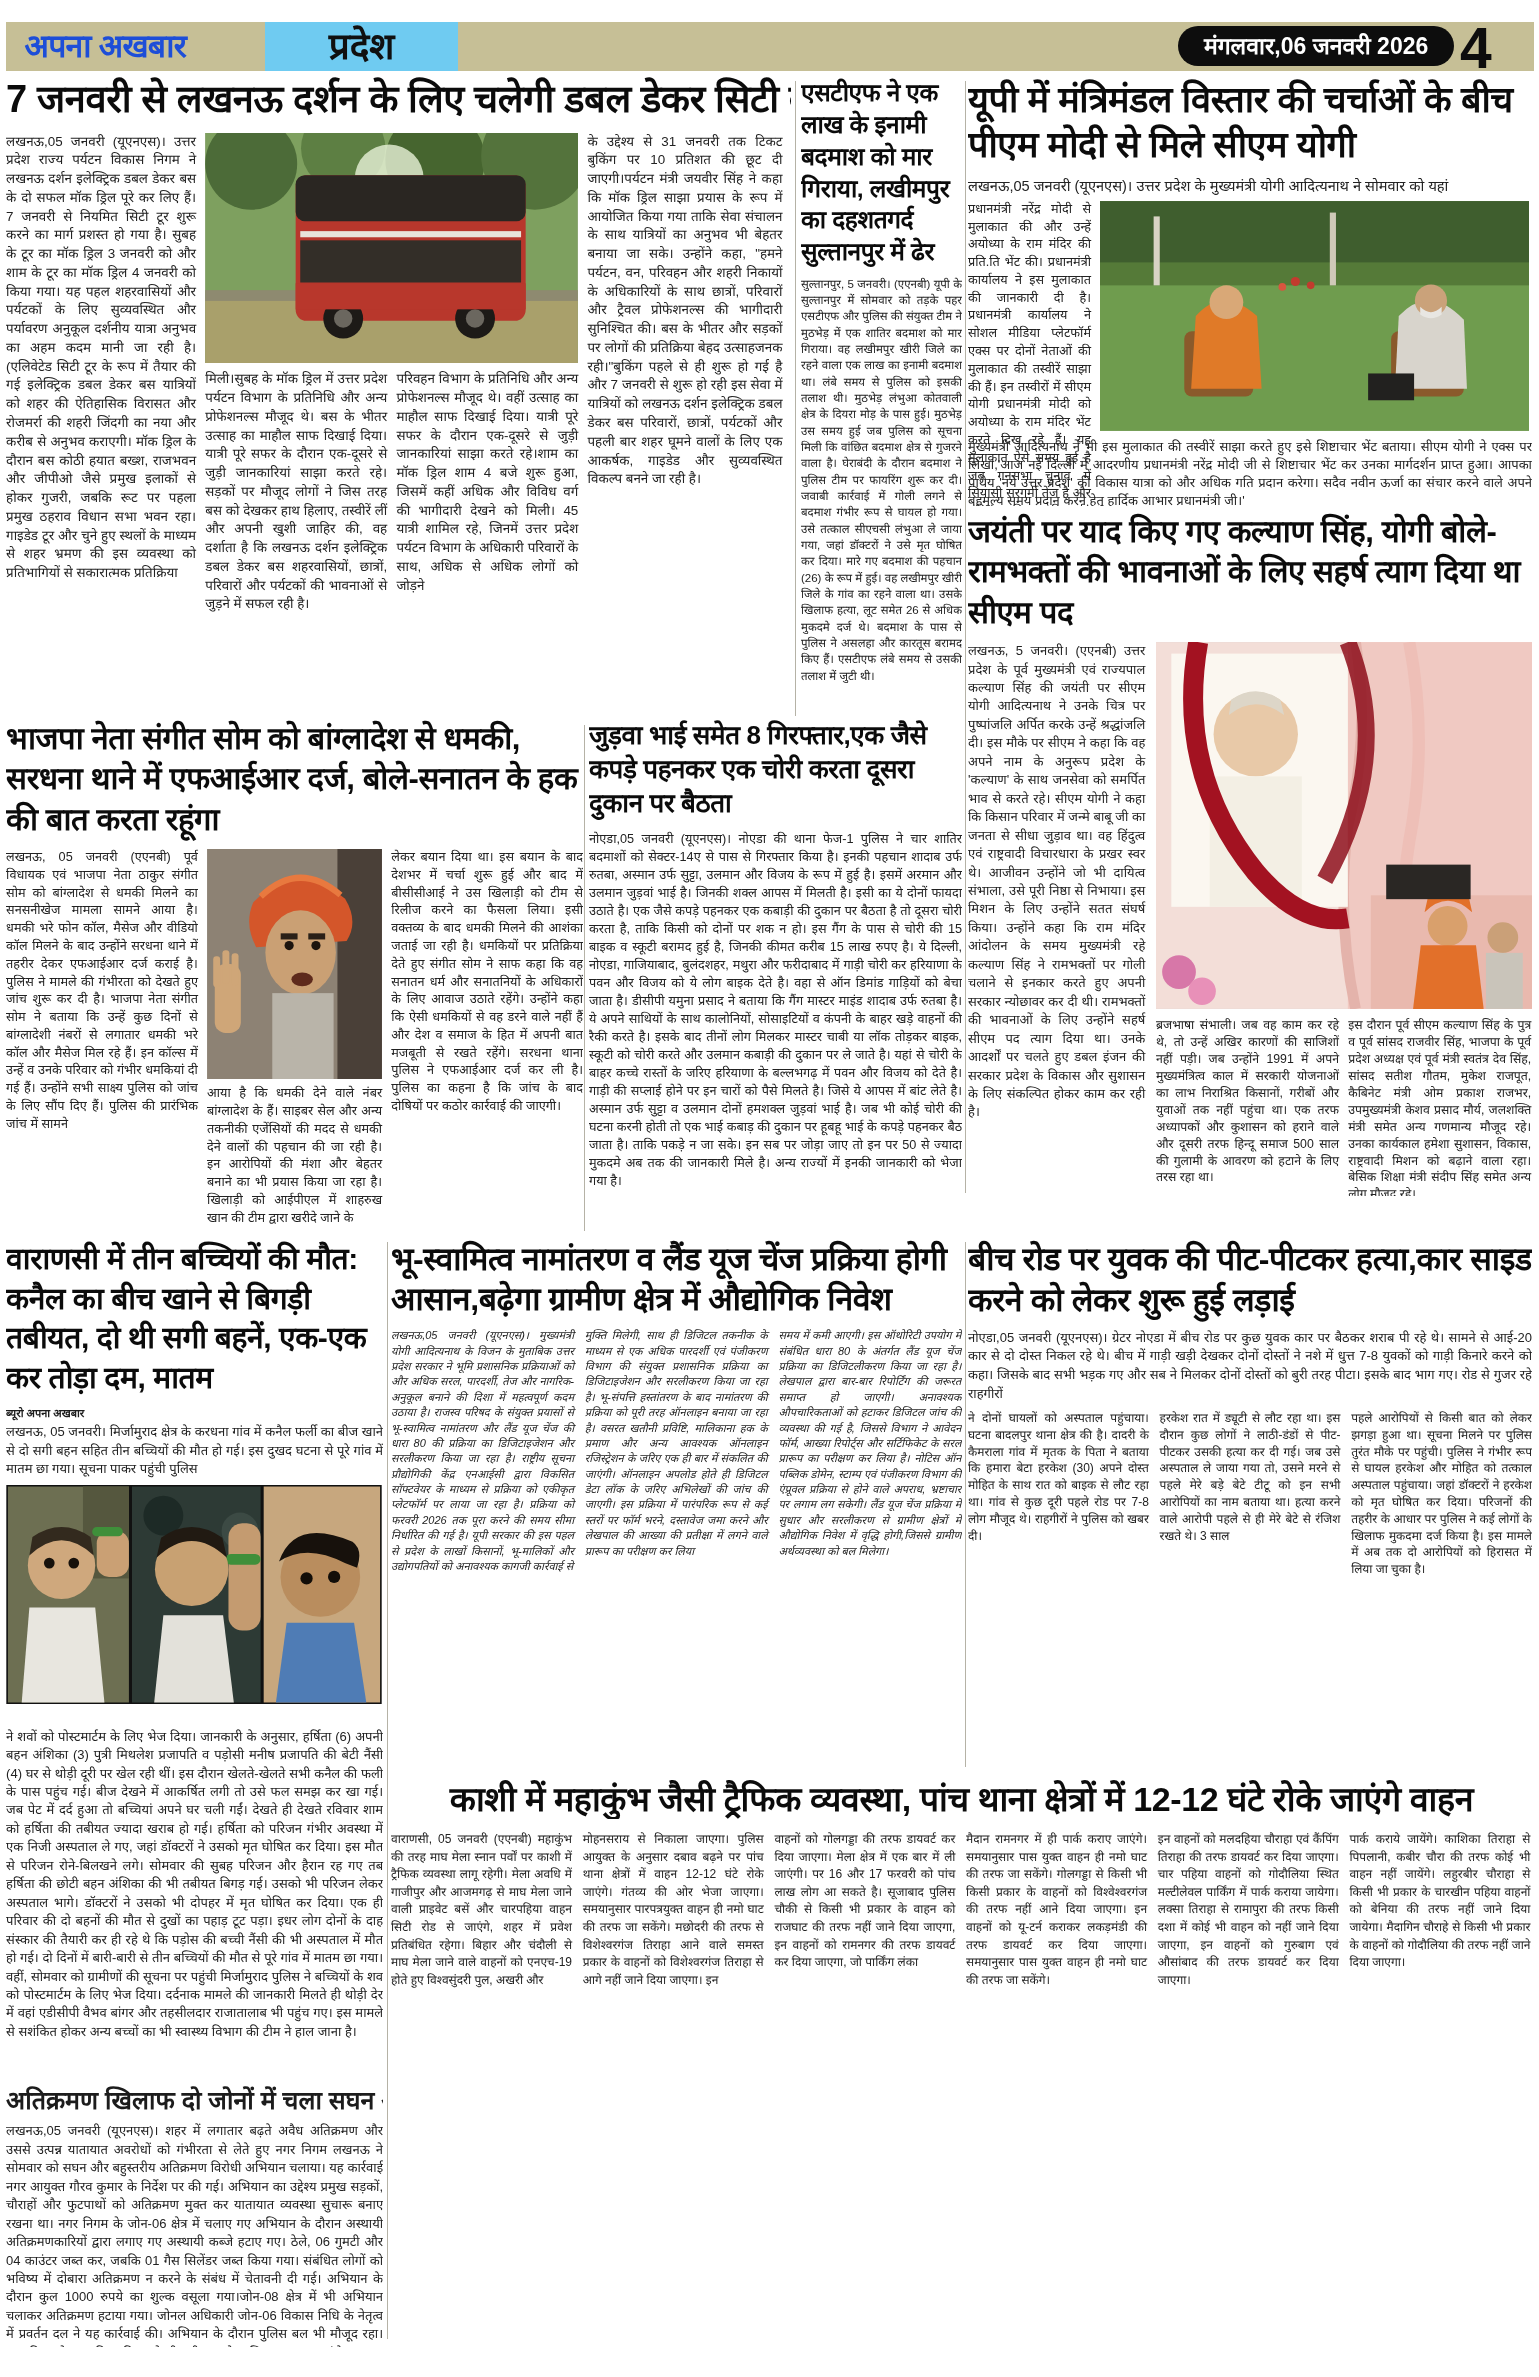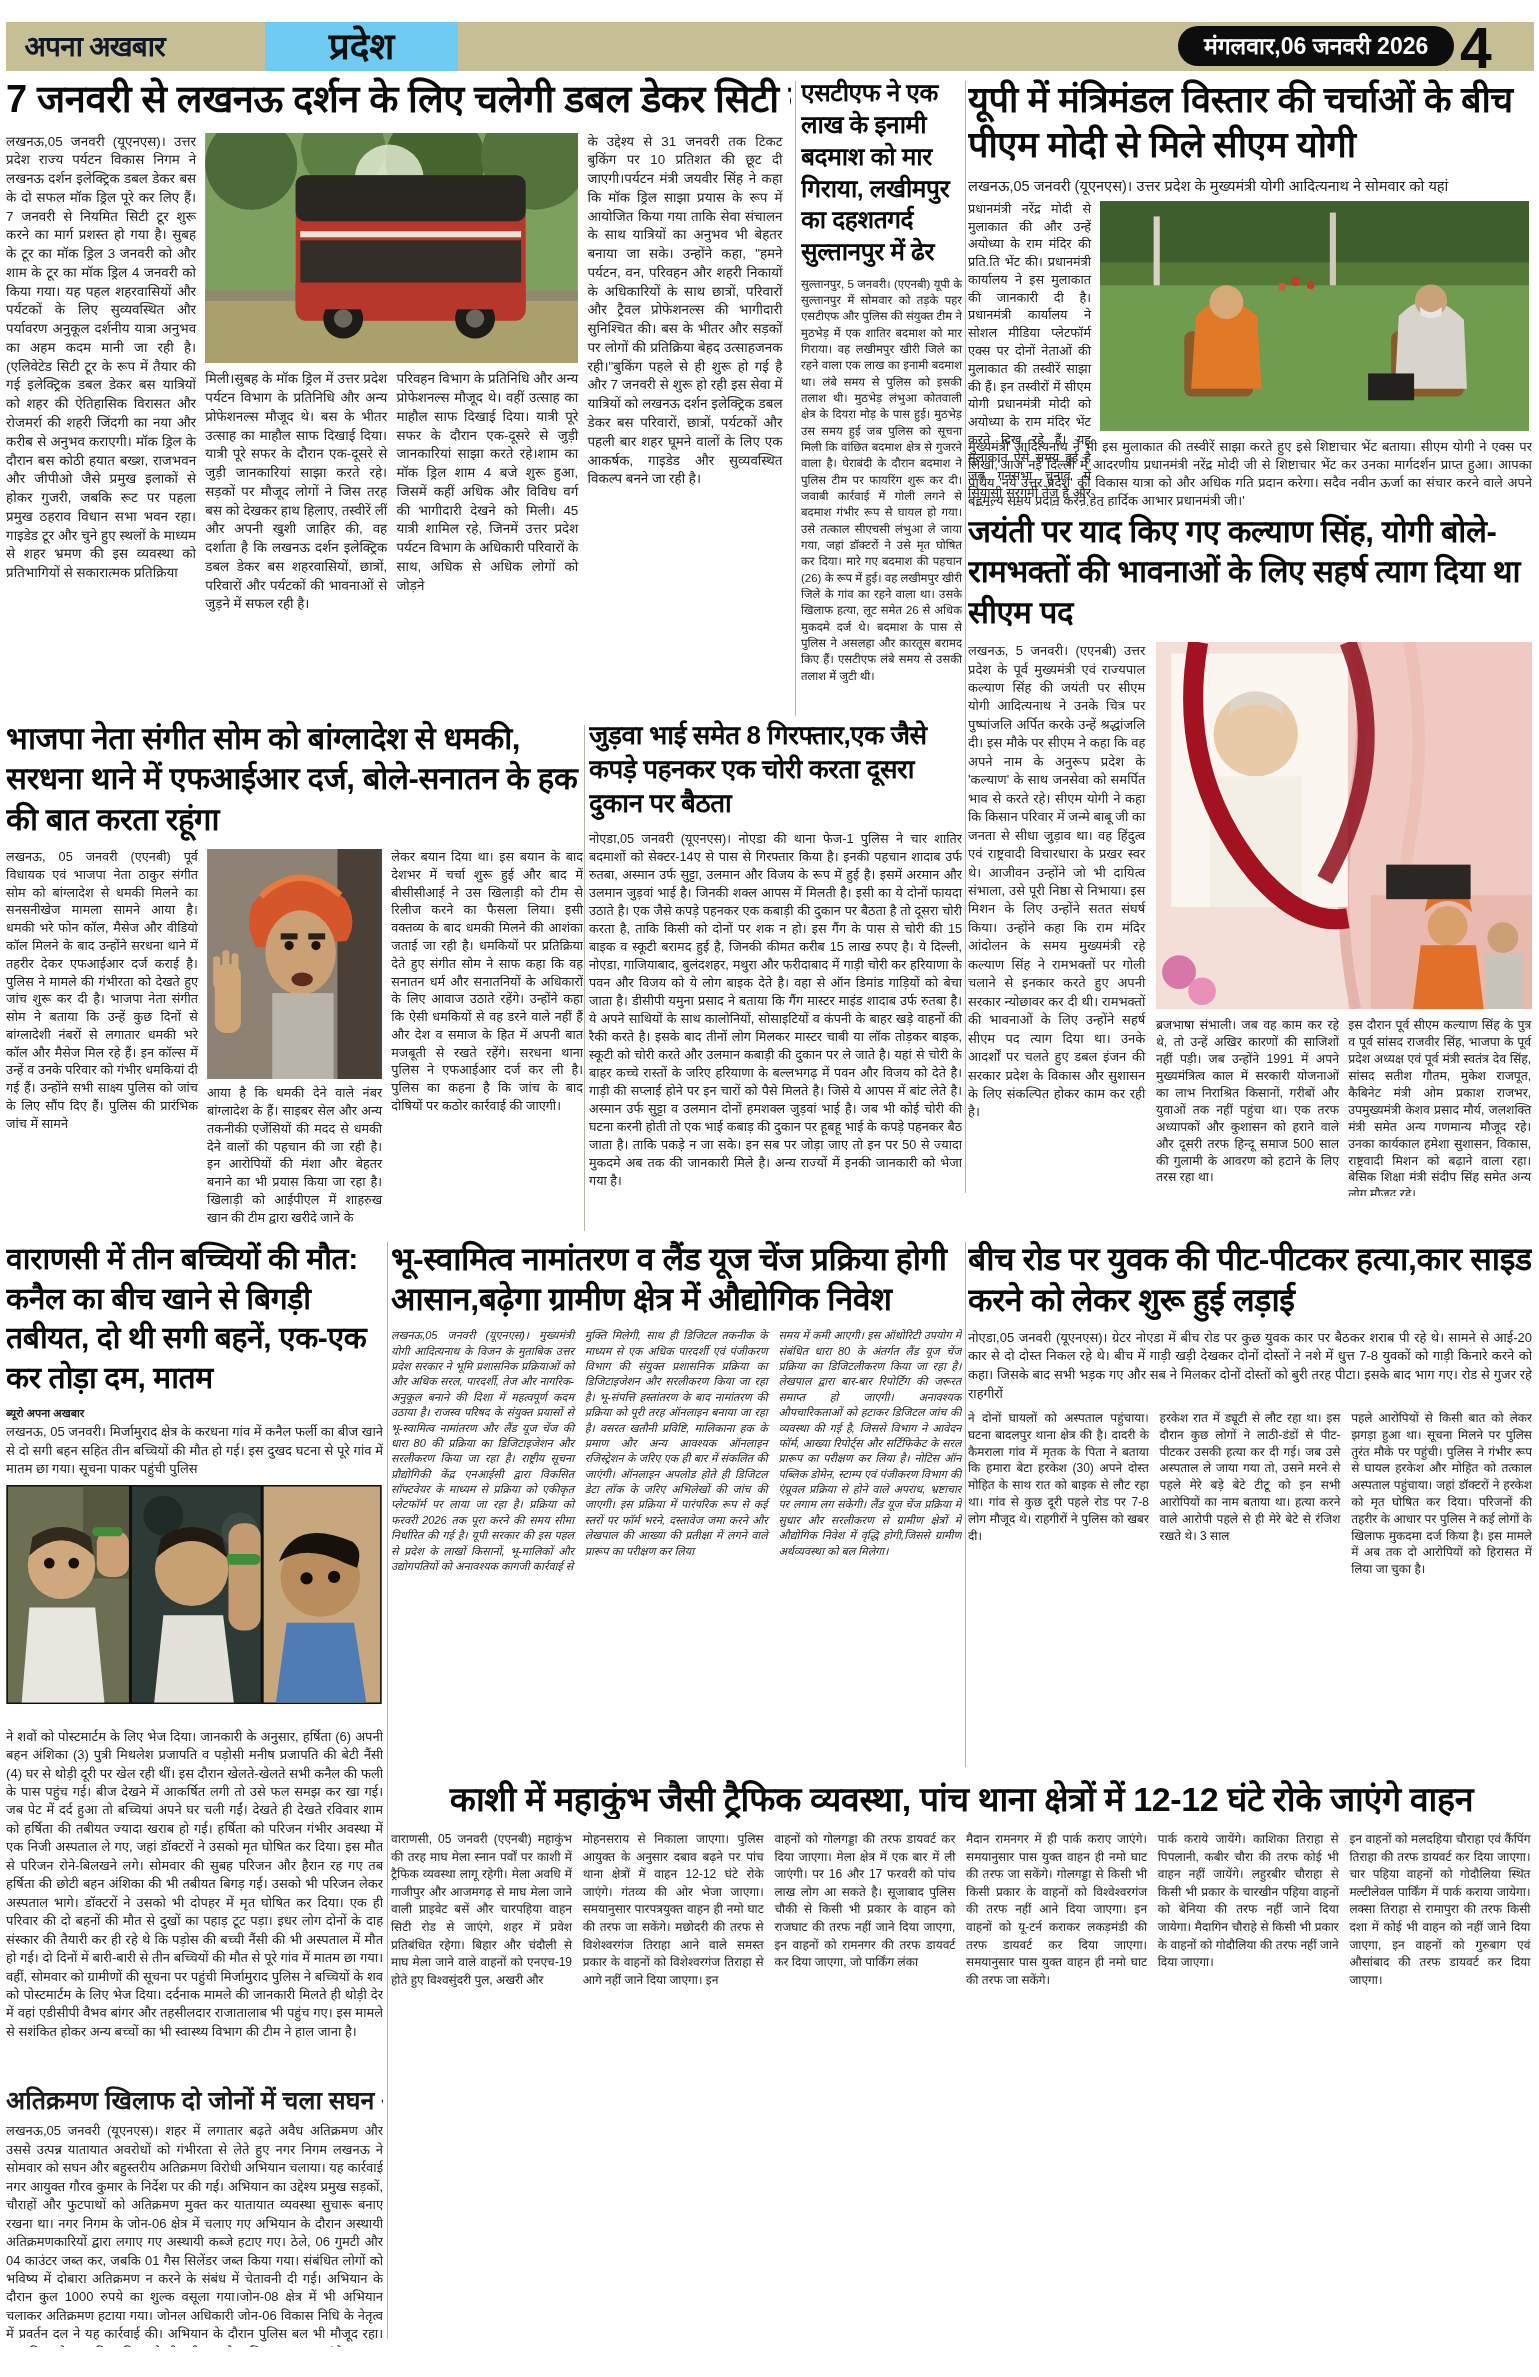--- a/index.html
+++ b/index.html
@@ -1,20 +1,20 @@
 <!DOCTYPE html>
 <html style="font-size:12.3px"><head>
 <meta charset="utf-8">
 <style>
   html,body{margin:0;padding:0;background:#e8e8e4;}
   .page{position:relative;width:1540px;height:2377px;background:#ffffff;margin:0 auto;
         font-family:"Liberation Sans","DejaVu Sans",sans-serif;color:#1c1c1c;overflow:hidden;}
   
   .masthead{position:absolute;left:6.1px;top:21.5px;width:1528px;height:49px;background:#c6bf96;}
-  .paper-name{position:absolute;left:18.4px;top:0;height:49px;line-height:49px;font-size:28px;font-weight:800;color:#0f172a;letter-spacing:-0.8px;}
+  .paper-name{position:absolute;left:18.4px;top:0;height:49px;line-height:49px;font-size:32px;font-weight:800;color:#1d4ed8;letter-spacing:-0.8px;}
   .pradesh-box{position:absolute;left:259px;top:0;width:193px;height:49px;background:#6fcbf1;text-align:center;line-height:49px;font-size:37px;font-weight:800;color:#101010;}
   .date-pill{position:absolute;left:1172px;top:4.6px;width:276px;height:40px;background:#0d0d0d;border-radius:21.5px;color:#ffffff;text-align:center;line-height:40px;font-size:23px;font-weight:800;}
   .page-num{position:absolute;left:1454px;top:-6.1px;font-size:57px;font-weight:800;color:#0d0d0d;}
   
   .art{position:absolute;overflow:hidden;}
   .hl{font-weight:800;color:#0b0b0b;line-height:1.18;letter-spacing:-0.4px;}
   .bd{text-align:justify;color:#222;}
   .cols{display:flex;}
   .rule-v{position:absolute;width:0.8px;background:#b5b2a6;}
   .photo{display:block;background:#ccc;}
@@ -302,22 +302,22 @@
     <div class="hl">काशी में महाकुंभ जैसी ट्रैफिक व्यवस्था, पांच थाना क्षेत्रों में 12-12 घंटे रोके जाएंगे वाहन</div>
     <div class="cols">
       <div class="bd">वाराणसी, 05 जनवरी (एएनबी) महाकुंभ की तरह माघ मेला स्नान पर्वों पर काशी में ट्रैफिक व्यवस्था लागू रहेगी। मेला अवधि में गाजीपुर और आजमगढ़ से माघ मेला जाने वाली प्राइवेट बसें और चारपहिया वाहन सिटी रोड से जाएंगे, शहर में प्रवेश प्रतिबंधित रहेगा।
     बिहार और चंदौली से माघ मेला जाने वाले वाहनों को एनएच-19 होते हुए विश्वसुंदरी पुल, अखरी और</div>
       <div class="bd">मोहनसराय से निकाला जाएगा। पुलिस आयुक्त के अनुसार दबाव बढ़ने पर पांच थाना क्षेत्रों में वाहन 12-12 घंटे रोके जाएंगे। गंतव्य की ओर भेजा जाएगा। समयानुसार पारपत्रयुक्त वाहन ही नमो घाट की तरफ जा सकेंगे।
     मछोदरी की तरफ से विशेश्वरगंज तिराहा आने वाले समस्त प्रकार के वाहनों को विशेश्वरगंज तिराहा से आगे नहीं जाने दिया जाएगा। इन</div>
       <div class="bd">वाहनों को गोलगड्डा की तरफ डायवर्ट कर दिया जाएगा। मेला क्षेत्र में एक बार में ली जाएंगी। पर 16 और 17 फरवरी को पांच लाख लोग आ सकते है।
     सूजाबाद पुलिस चौकी से किसी भी प्रकार के वाहन को राजघाट की तरफ नहीं जाने दिया जाएगा, इन वाहनों को रामनगर की तरफ डायवर्ट कर दिया जाएगा, जो पार्किंग लंका</div>
       <div class="bd">मैदान रामनगर में ही पार्क कराए जाएंगे। समयानुसार पास युक्त वाहन ही नमो घाट की तरफ जा सकेंगे।
     गोलगड्डा से किसी भी किसी प्रकार के वाहनों को विश्वेश्वरगंज की तरफ नहीं आने दिया जाएगा। इन वाहनों को यू-टर्न कराकर लकड़मंडी की तरफ डायवर्ट कर दिया जाएगा। समयानुसार पास युक्त वाहन ही नमो घाट की तरफ जा सकेंगे।</div>
+      <div class="bd">इन वाहनों को मलदहिया चौराहा एवं कैंपिंग तिराहा की तरफ डायवर्ट कर दिया जाएगा। चार पहिया वाहनों को गोदौलिया स्थित मल्टीलेवल पार्किंग में पार्क कराया जायेगा।
+    लक्सा तिराहा से रामापुरा की तरफ किसी दशा में कोई भी वाहन को नहीं जाने दिया जाएगा, इन वाहनों को गुरुबाग एवं औसांबाद की तरफ डायवर्ट कर दिया जाएगा।</div>
       <div class="bd">पार्क कराये जायेंगे।
     काशिका तिराहा से पिपलानी, कबीर चौरा की तरफ कोई भी वाहन नहीं जायेंगे।
     लहुरबीर चौराहा से किसी भी प्रकार के चारखीन पहिया वाहनों को बेनिया की तरफ नहीं जाने दिया जायेगा। मैदागिन चौराहे से किसी भी प्रकार के वाहनों को गोदौलिया की तरफ नहीं जाने दिया जाएगा।</div>
-      <div class="bd">इन वाहनों को मलदहिया चौराहा एवं कैंपिंग तिराहा की तरफ डायवर्ट कर दिया जाएगा। चार पहिया वाहनों को गोदौलिया स्थित मल्टीलेवल पार्किंग में पार्क कराया जायेगा।
-    लक्सा तिराहा से रामापुरा की तरफ किसी दशा में कोई भी वाहन को नहीं जाने दिया जाएगा, इन वाहनों को गुरुबाग एवं औसांबाद की तरफ डायवर्ट कर दिया जाएगा।</div>
     </div>
   </div>
 
 </div>
 
 
 </body></html>

